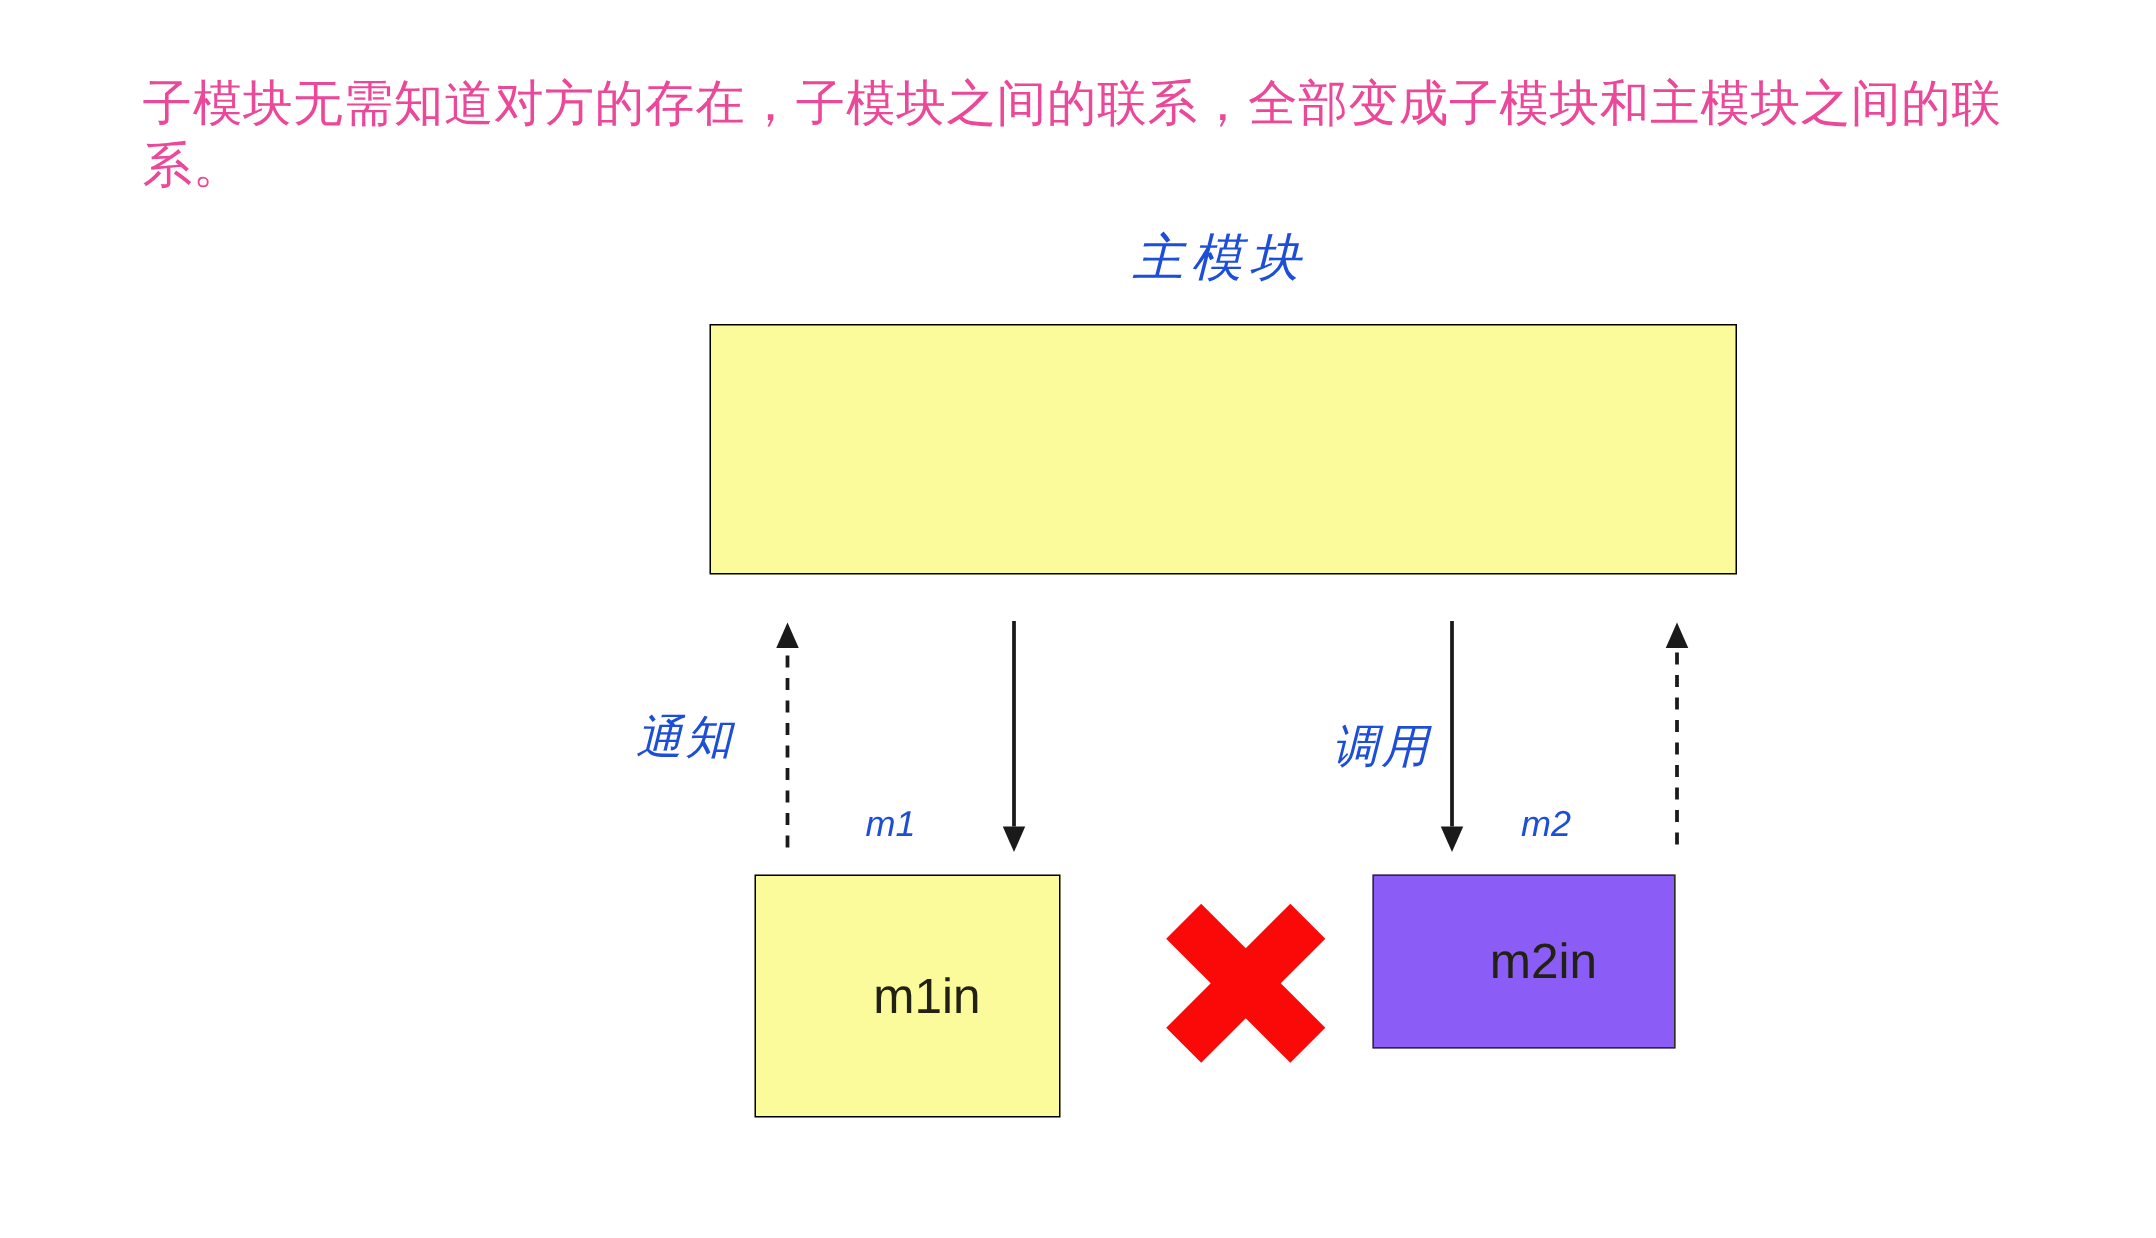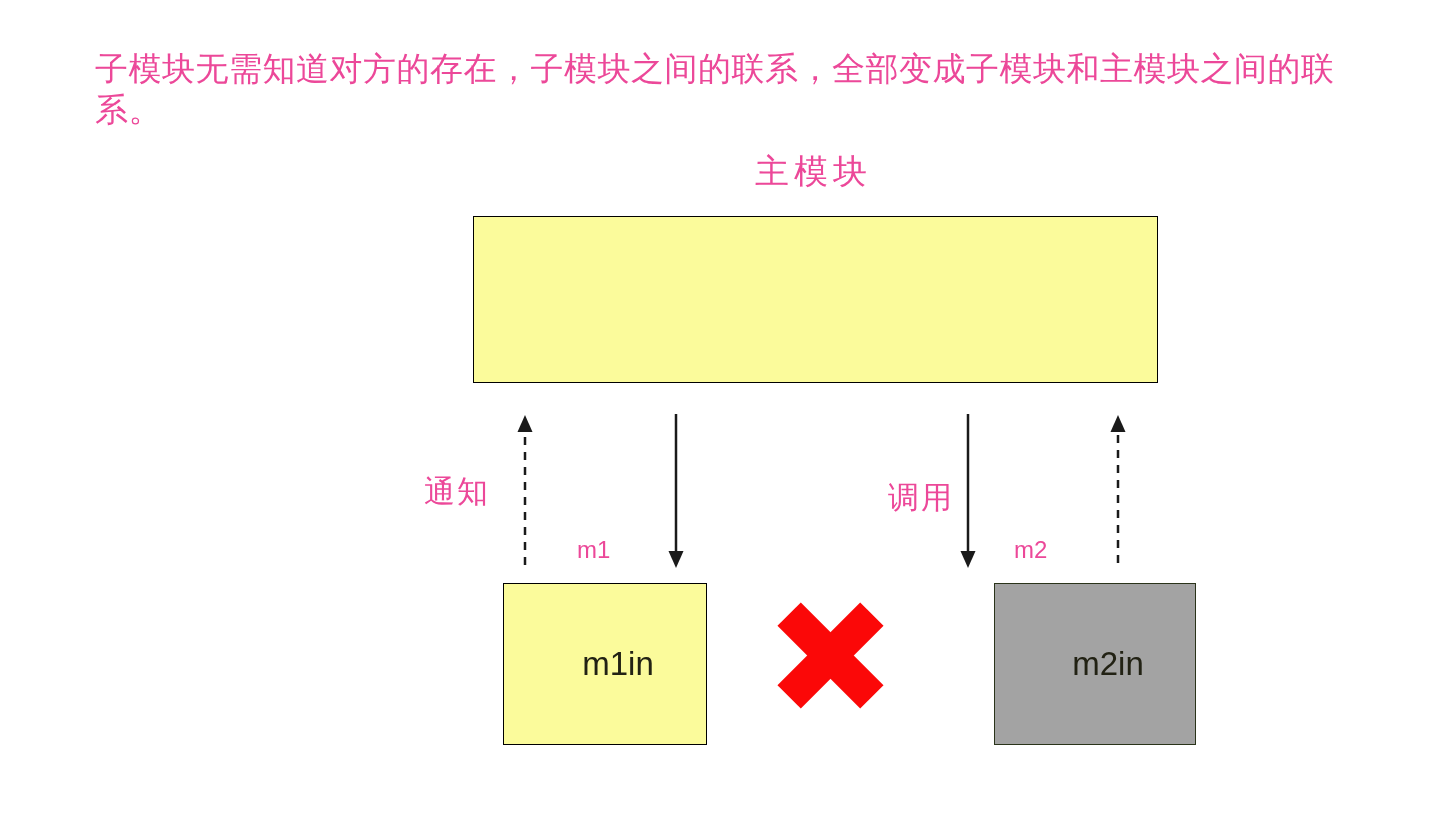--- a/index.html
+++ b/index.html
@@ -21,22 +21,23 @@
     top: 48px;
     width: 1280px;
     margin: 0;
     font-size: 33px;
     line-height: 1.25;
     color: #ec4899;
     letter-spacing: 0.5px;
   }
   .lbl {
     position: absolute;
-    color: #ec4899;
+    color: #1d4ed8;
     white-space: nowrap;
+    font-style: italic;
   }
   .main-module-label { left: 755px; top: 149px; font-size: 34px; letter-spacing: 5px; }
   .notify-label      { left: 424px; top: 471px; font-size: 31px; letter-spacing: 2px; }
   .call-label        { left: 863px; top: 477px; font-size: 31px; letter-spacing: 2px; margin-left: 25px; }
   .m1-label          { left: 577px; top: 536px; font-size: 24px; }
   .m2-label          { left: 1014px; top: 536px; font-size: 24px; }
 
   .box {
     position: absolute;
     box-sizing: border-box;
@@ -53,23 +54,23 @@
     justify-content: center;
     font-size: 33px;
     color: #222214;
   }
   .m1-box {
     left: 503px; top: 583px;
     width: 204px; height: 162px;
     background: #fbfb9b;
   }
   .m2-box {
-    left: 994px; top: 583px;
-    width: 202px; height: 162px;
-    background: #a3a3a3;
+    left: 915px; top: 583px;
+    width: 202px; height: 116px;
+    background: #8b5cf6;
     border-color: #2a331a;
   }
   .sub-box span { transform: translateX(13px); }
 
   .arrows-layer {
     position: absolute;
     left: 0; top: 0;
     width: 1437px;
     height: 825px;
     pointer-events: none;

